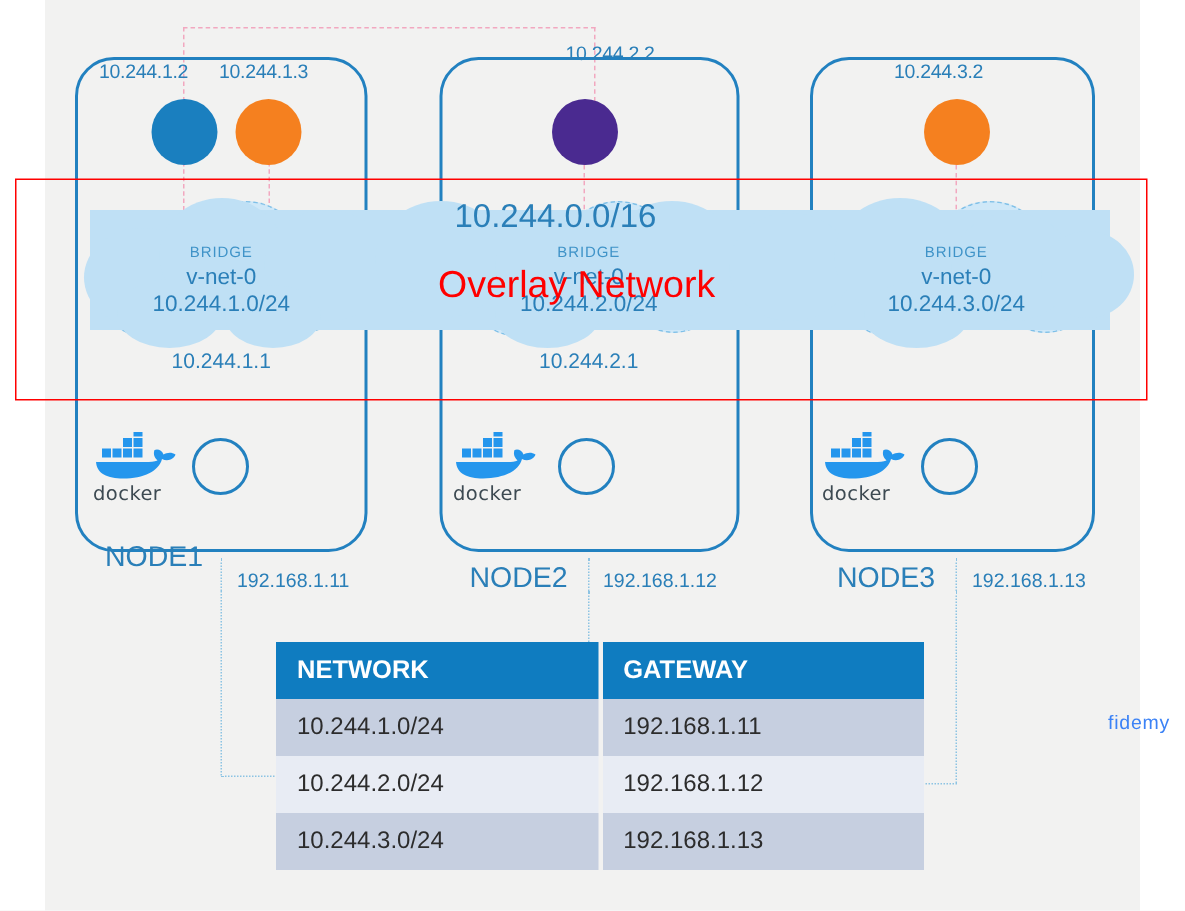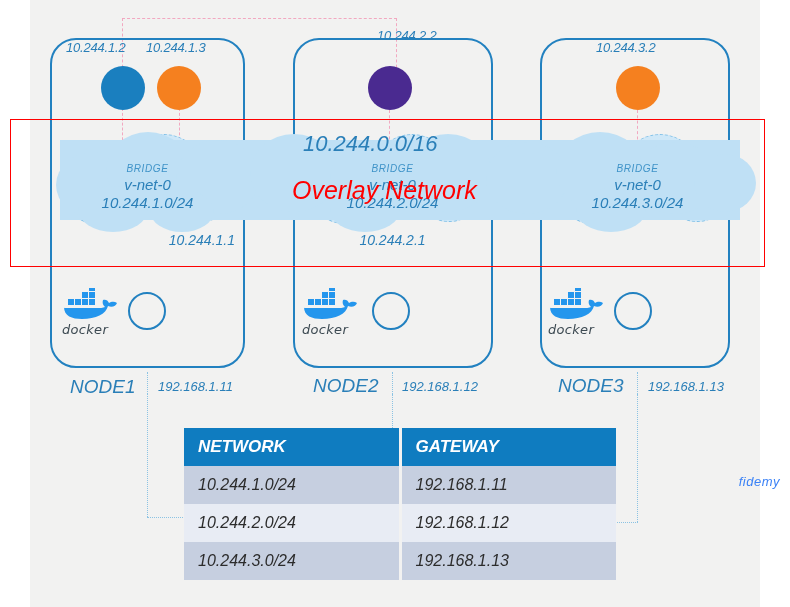--- a/index.html
+++ b/index.html
@@ -6,21 +6,20 @@
   body{
     width:790px;height:607px;
     background:#ffffff;
     font-family:"Liberation Sans", sans-serif;
     overflow:hidden;
     position:relative;
   }
   #stage{
     position:absolute;left:0;top:0;width:790px;height:491px;
     background:#ffffff;
-    font-style:italic;
   }
   
   .slide-bg{
     position:absolute;left:30px;top:0;width:730px;height:607px;
     background:#f2f2f1;
   }
   .slide-bg.right{left:760px;width:30px;background:#ffffff;}
 
   
   .node-box{
@@ -276,21 +275,21 @@
     <div class="puff" style="left:576px;top:188px;width:70px;height:44px;"></div>
   </div>
 
   <div class="supernet" style="left:303px;top:131px;width:180px;">10.244.0.0/16</div>
 
   <div class="cloud-text" style="left:60px;top:163px;width:175px;">
     <span class="bridge">BRIDGE</span>
     <span class="vnet">v-net-0</span>
     <span class="cidr">10.244.1.0/24</span>
   </div>
-  <div class="bridge-gw" style="left:60px;top:232px;width:175px;text-align:right;">10.244.1.1</div>
+  <div class="bridge-gw" style="left:60px;top:232px;width:175px;">10.244.1.1</div>
 
   <div class="cloud-text" style="left:305px;top:163px;width:175px;">
     <span class="bridge">BRIDGE</span>
     <span class="vnet">v-net-0</span>
     <span class="cidr">10.244.2.0/24</span>
   </div>
   <div class="bridge-gw" style="left:305px;top:232px;width:175px;">10.244.2.1</div>
 
   <div class="cloud-text" style="left:550px;top:163px;width:175px;">
     <span class="bridge">BRIDGE</span>
@@ -345,21 +344,21 @@
         <rect x="27" y="4" width="6" height="6"></rect>
           <rect x="6" y="11" width="6" height="6"></rect>
         <rect x="27" y="-3" width="6" height="6"></rect>
         <path d="M2 19 C2 28 10 31 20 31 C34 31 44 26 46 18 C50 20 54 18 55 15 C52 13 49 14 47 15 C46 12 43 11 41 12 C40 15 41 17 43 19 C41 20 38 20 35 20 L2 20 Z"></path>
       </g>
     </svg>
   </div>
   <div class="docker-word" style="left:548px;top:322px;">docker</div>
   <div class="empty-circle" style="left:614px;top:292px;width:38px;height:38px;"></div>
 
-  <div class="node-name" style="left:70px;top:376px;">NODE1</div>
+  <div class="node-name" style="left:70px;top:361px;">NODE1</div>
   <div class="vsep" style="left:147px;top:372px;height:22px;"></div>
   <div class="node-ip" style="left:158px;top:379px;">192.168.1.11</div>
 
   <div class="node-name" style="left:313px;top:375px;">NODE2</div>
   <div class="vsep" style="left:392px;top:372px;height:22px;"></div>
   <div class="node-ip" style="left:402px;top:379px;">192.168.1.12</div>
 
   <div class="node-name" style="left:558px;top:375px;">NODE3</div>
   <div class="vsep" style="left:637px;top:372px;height:22px;"></div>
   <div class="node-ip" style="left:648px;top:379px;">192.168.1.13</div>

